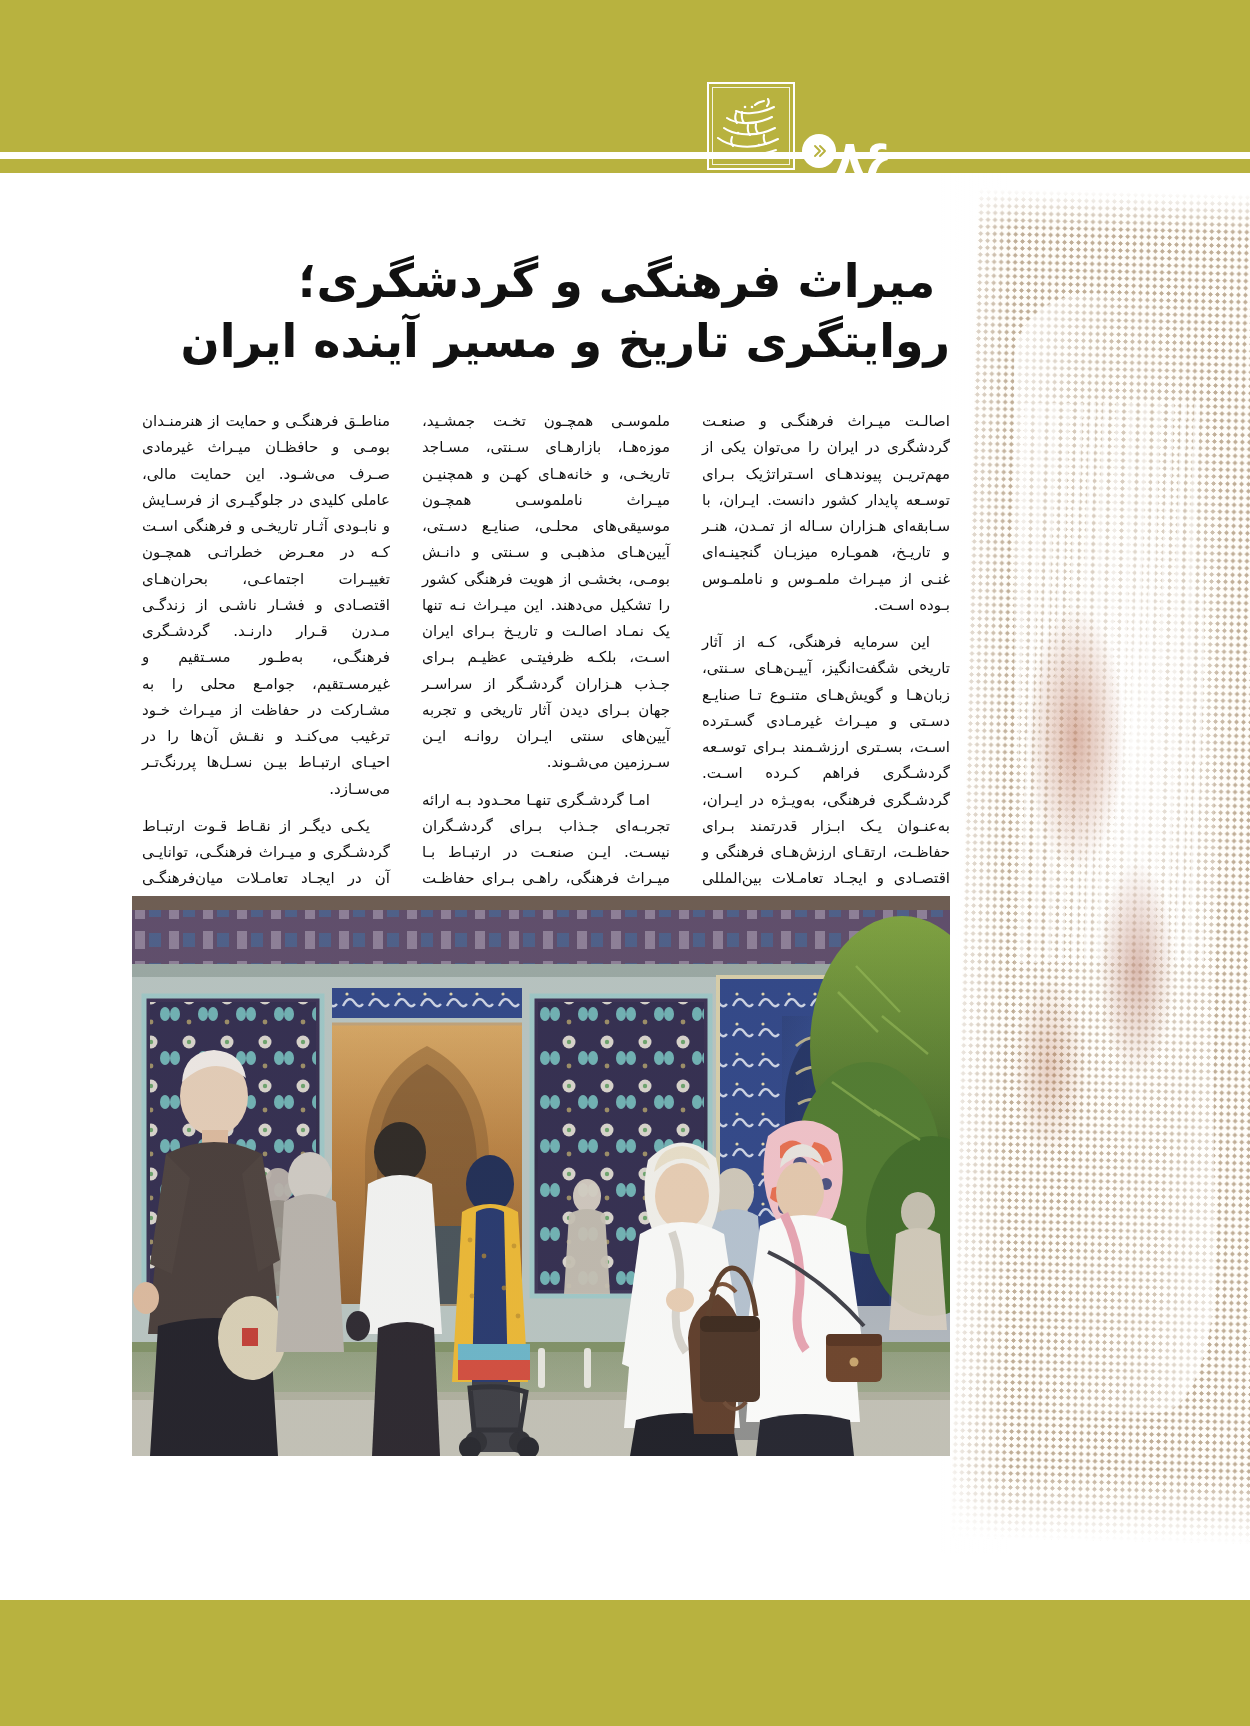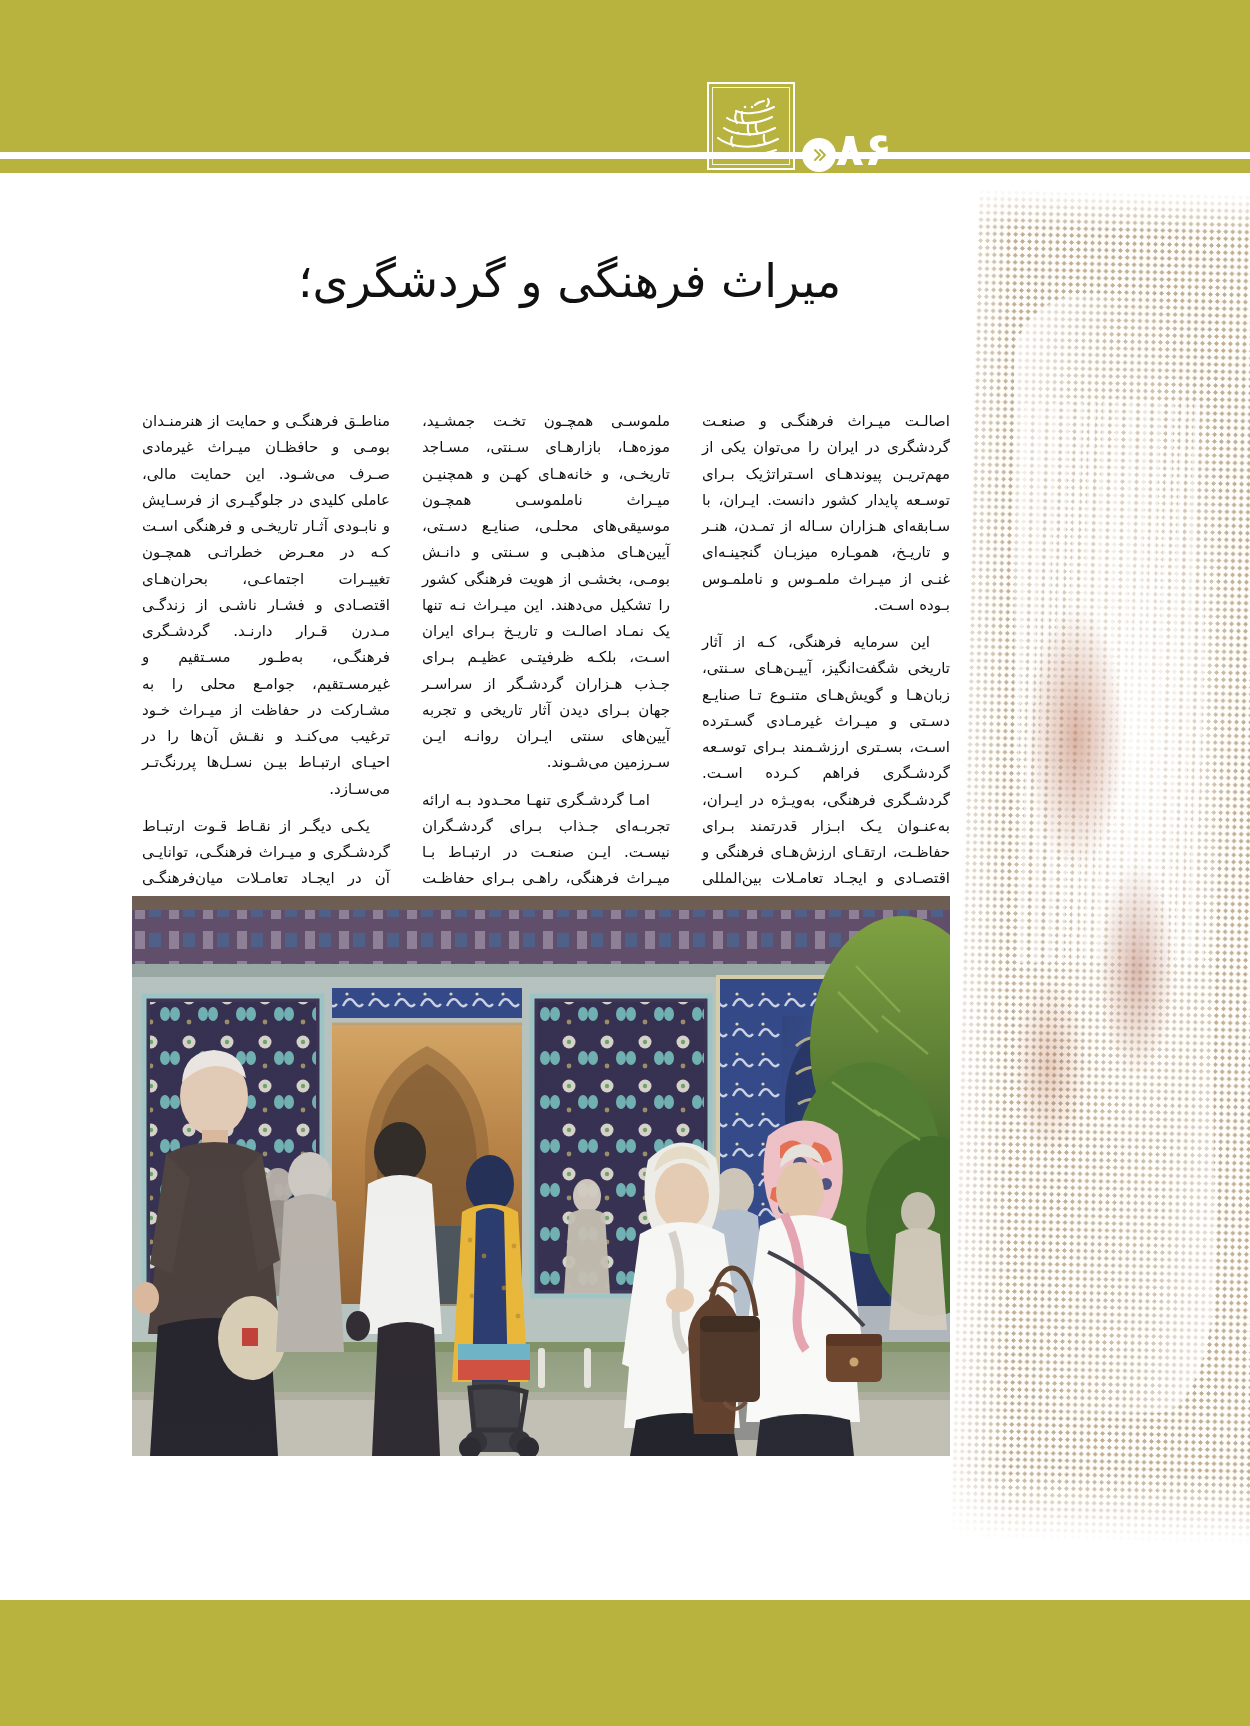--- a/index.html
+++ b/index.html
@@ -65,24 +65,24 @@
     top: 50%; left: 50%;
     transform: translate(-50%,-50%);
     width: 78px;
     height: 78px;
   }
   .logo-cal svg { display:block; width:100%; height:100%; }
 
   
   .page-marker {
     position: absolute;
-    top: 126px;
+    top: 134px;
     right: 358px;
     display: flex;
-    align-items: flex-end;
+    align-items: flex-start;
     gap: 0;
     direction: rtl;
     z-index: 9;
   }
   .page-number {
     color: #ffffff;
     font-size: 46px;
     font-weight: bold;
     line-height: 1;
     letter-spacing: 1px;
@@ -182,21 +182,21 @@
     top: 252px;
     right: 300px;
     width: 652px;
     text-align: left;
     direction: rtl;
     z-index: 4;
   }
   .title-line {
     color: #111111;
     font-size: 46px;
-    font-weight: normal;
+    font-weight: bold;
     line-height: 1.30;
     letter-spacing: -0.5px;
     white-space: nowrap;
     text-align: left;
   }
 
   
   .columns {
     position: absolute;
     top: 408px;
@@ -295,20 +295,21 @@
 <div class="deco-column">
   <div class="deco-inner"></div>
   <div class="deco-vessel"></div>
   <div class="deco-stripes"></div>
   <div class="deco-rust"></div>
   <div class="deco-fade-left"></div>
 </div>
 
 <div class="title-block">
   <div class="title-line">میراث فرهنگی و گردشگری؛</div>
+  <div class="title-line">روایتگری تاریخ و مسیر آینده ایران</div>
 </div>
 
 <div class="columns">
 
   <div class="col">
     <p>اصالـت میـراث فرهنگـی و صنعـت گردشگری در ایران را می‌توان یکی از مهم‌تریـن پیوندهـای اسـتراتژیک بـرای توسـعه پایدار کشور دانست. ایـران، با سـابقه‌ای هـزاران سـاله از تمـدن، هنـر و تاریـخ، هموـاره میزبـان گنجینـه‌ای غنـی از میـراث ملمـوس و ناملمـوس بـوده اسـت.</p>
     <p class="indented">این سرمایه فرهنگی، کـه از آثار تاریخی شگفت‌انگیز، آییـن‌هـای سـنتی، زبان‌هـا و گویش‌هـای متنـوع تـا صنایـع دسـتی و میـراث غیرمـادی گسـترده اسـت، بسـتری ارزشـمند بـرای توسـعه گردشـگری فراهم کـرده اسـت. گردشـگری فرهنگی، به‌ویـژه در ایـران، به‌عنـوان یـک ابـزار قدرتمند بـرای حفاظـت، ارتقـای ارزش‌هـای فرهنگی و اقتصـادی و ایجـاد تعامـلات بین‌المللی مطـرح شـده اسـت.</p>
     <p class="indented">ایـران به‌عنـوان کشـوری بـا هـزاران سال تمـدن، یکـی از غنی‌تریـن میراث‌هـای فرهنگـی جهـان را در اختیار دارد. میـراث</p>
   </div>
 

